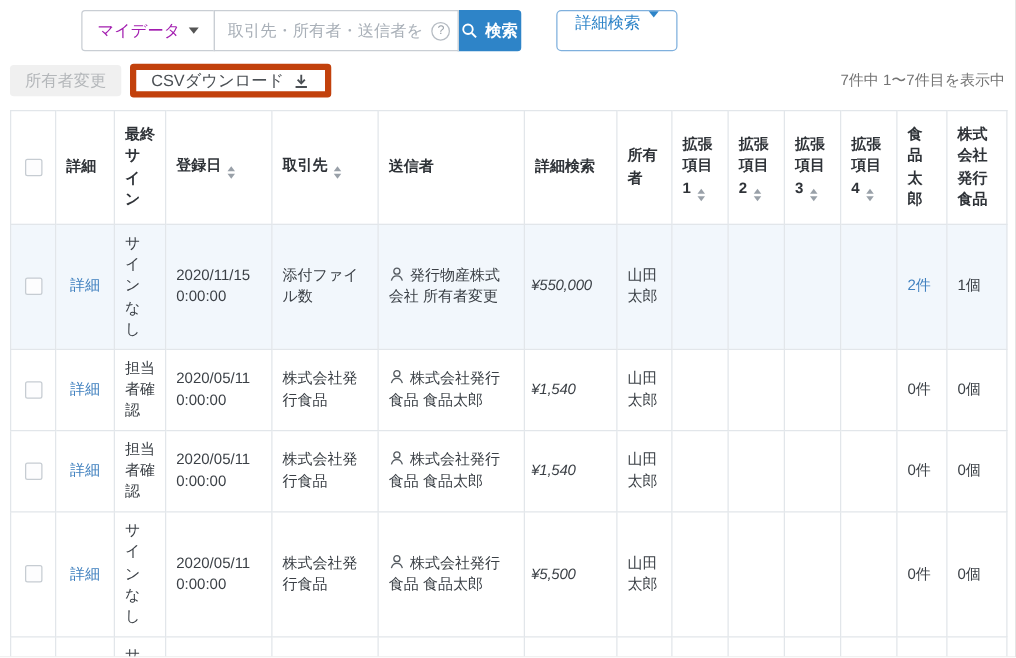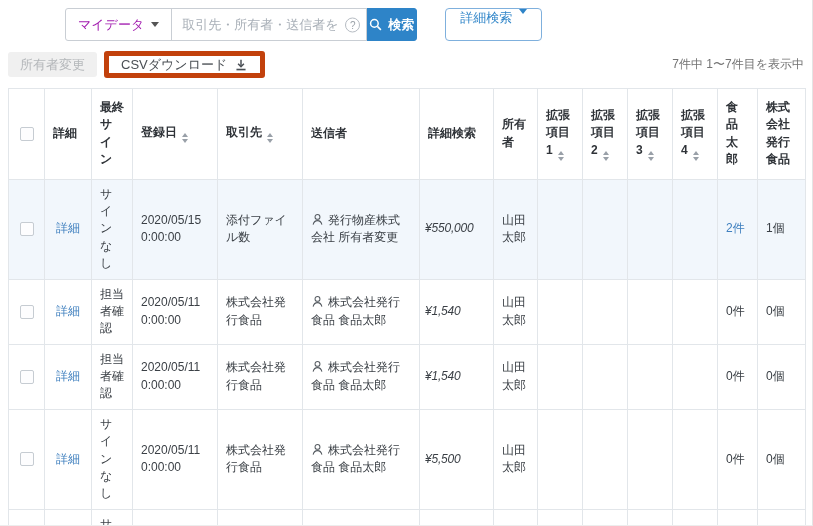--- a/index.html
+++ b/index.html
@@ -158,21 +158,21 @@
             </span></th>
           <th><span>食品太郎</span></th>
           <th><span>株式会社発行食品</span></th>
         </tr>
     </thead>
     <tbody id="tbody">
         <tr class="hl">
           <td class="cb"><input type="checkbox" style=""></td>
           <td class="c-detail center"><a class="link">詳細</a></td>
           <td class="c-sign">サインなし</td>
-          <td class="c-date">2020/05/15 0:00:00</td>
+          <td class="c-date">2020/11/15 0:00:00</td>
           <td class="c-partner">添付ファイル数</td>
           <td class="c-sender"><svg class="person-icon" width="13" height="13" viewBox="0 0 16 16">
               <circle cx="8" cy="4.8" r="3" fill="none" stroke="#555b61" stroke-width="1.3"></circle>
               <path d="M2.6 14.2c.8-3.2 3-4.8 5.4-4.8s4.6 1.6 5.4 4.8" fill="none" stroke="#555b61" stroke-width="1.3"></path>
             </svg><span>発行物産株式会社 所有者変更</span></td>
           <td class="c-amount">¥550,000</td>
           <td class="c-owner">山田太郎</td>
           <td class="c-ext1"></td>
           <td class="c-ext2"></td>
           <td class="c-ext3"></td>

